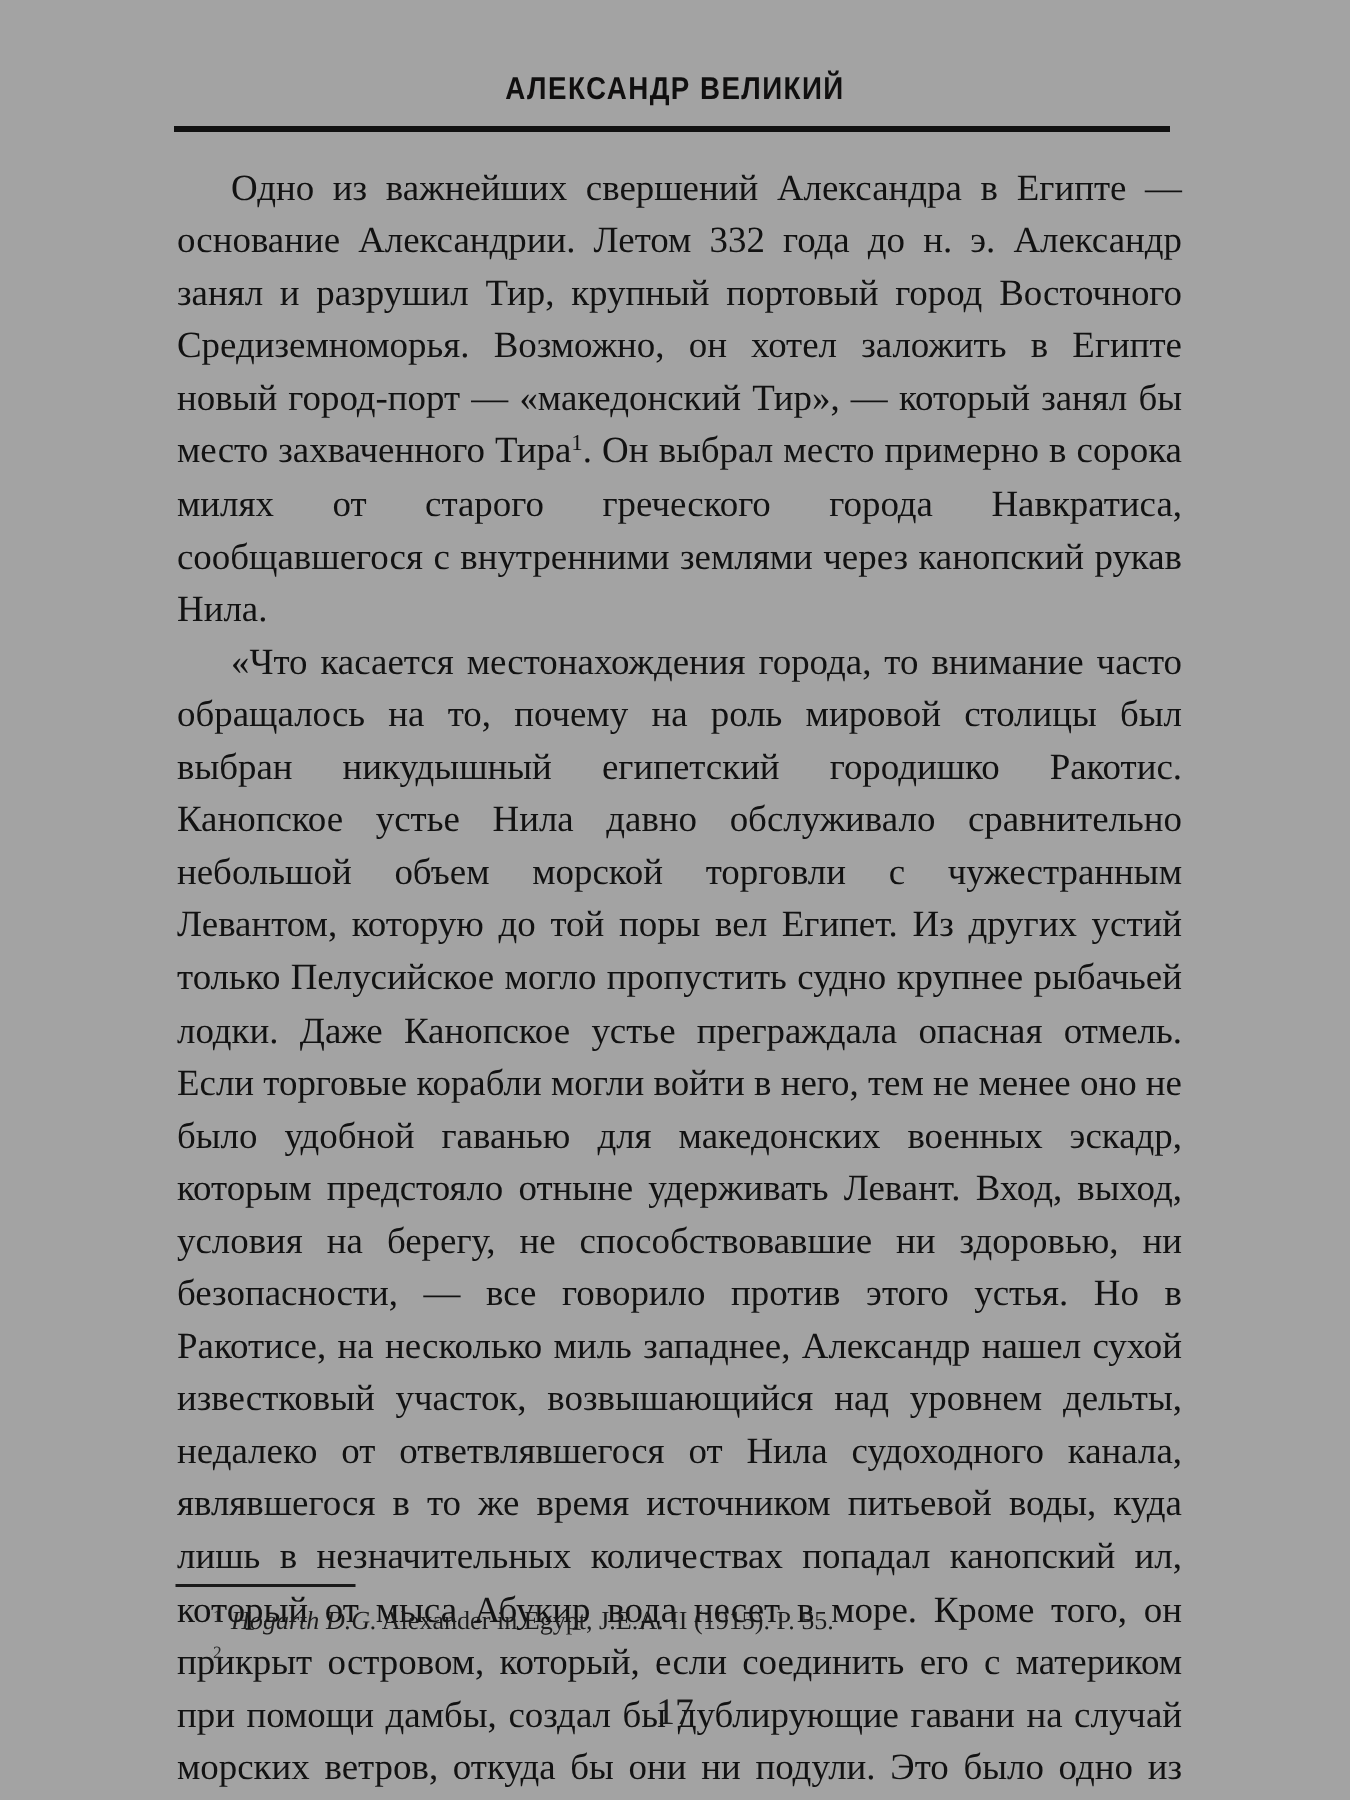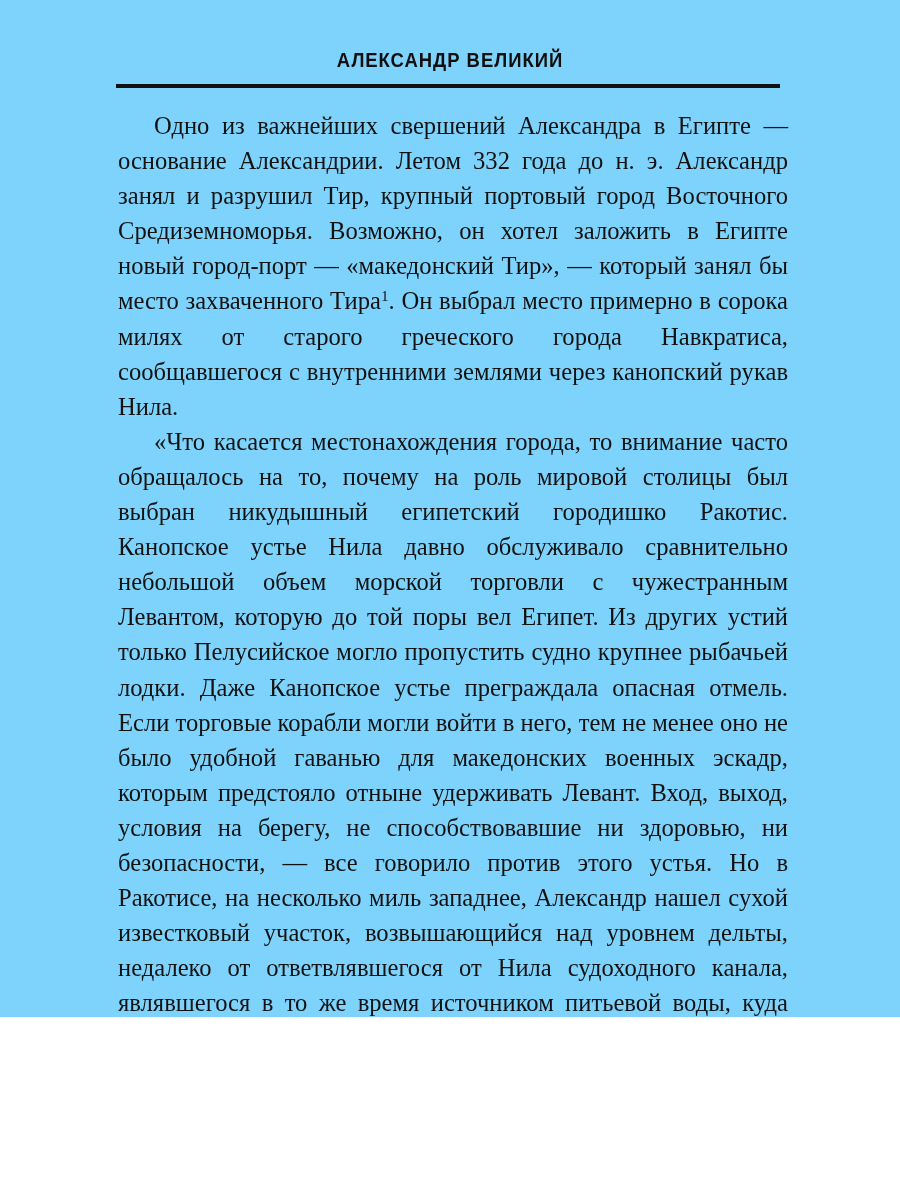--- a/index.html
+++ b/index.html
@@ -5,22 +5,22 @@
 <style>
   html, body {
     margin: 0;
     padding: 0;
     background: #ffffff;
   }
 
   .page {
     position: relative;
     width: 900px;
-    height: 1017px;
-    background: #7dd3fc;
+    height: 1200px;
+    background: #a3a3a3;
     box-sizing: border-box;
     overflow: hidden;
     font-family: "Liberation Serif", "DejaVu Serif", serif;
     color: #111111;
   }
 
   
   .running-head {
     position: absolute;
     top: 48px;

